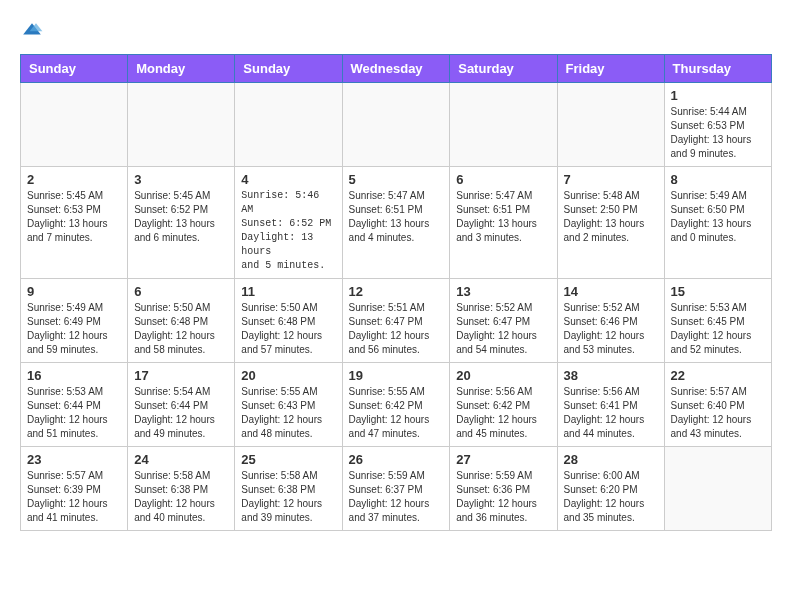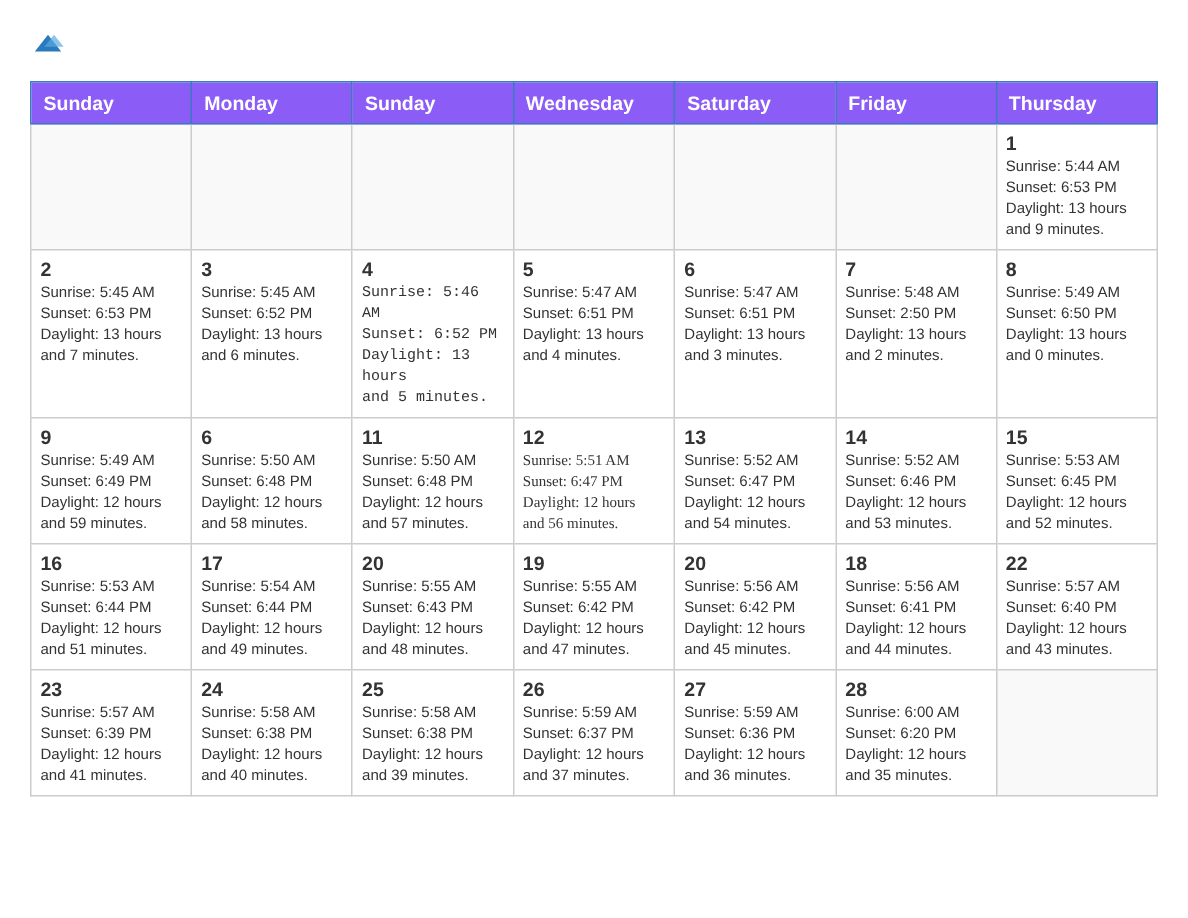--- a/index.html
+++ b/index.html
@@ -199,21 +199,21 @@
         </td>
         <td>
           <span class="day-number">11</span>
           <div class="day-info" style="white-space: pre-line;">Sunrise: 5:50 AM
 Sunset: 6:48 PM
 Daylight: 12 hours
 and 57 minutes.</div>
         </td>
         <td>
           <span class="day-number">12</span>
-          <div class="day-info" style="white-space: pre-line; font-family: Liberation Serif, serif;">Sunrise: 5:51 AM
+          <div class="day-info" style="white-space: pre-line;">Sunrise: 5:51 AM
 Sunset: 6:47 PM
 Daylight: 12 hours
 and 56 minutes.</div>
         </td>
         <td>
           <span class="day-number">13</span>
           <div class="day-info" style="white-space: pre-line;">Sunrise: 5:52 AM
 Sunset: 6:47 PM
 Daylight: 12 hours
 and 54 minutes.</div>
@@ -263,21 +263,21 @@
 and 47 minutes.</div>
         </td>
         <td>
           <span class="day-number">20</span>
           <div class="day-info" style="white-space: pre-line;">Sunrise: 5:56 AM
 Sunset: 6:42 PM
 Daylight: 12 hours
 and 45 minutes.</div>
         </td>
         <td>
-          <span class="day-number">18</span>
+          <span class="day-number">38</span>
           <div class="day-info" style="white-space: pre-line;">Sunrise: 5:56 AM
 Sunset: 6:41 PM
 Daylight: 12 hours
 and 44 minutes.</div>
         </td>
         <td>
           <span class="day-number">22</span>
           <div class="day-info" style="white-space: pre-line;">Sunrise: 5:57 AM
 Sunset: 6:40 PM
 Daylight: 12 hours

